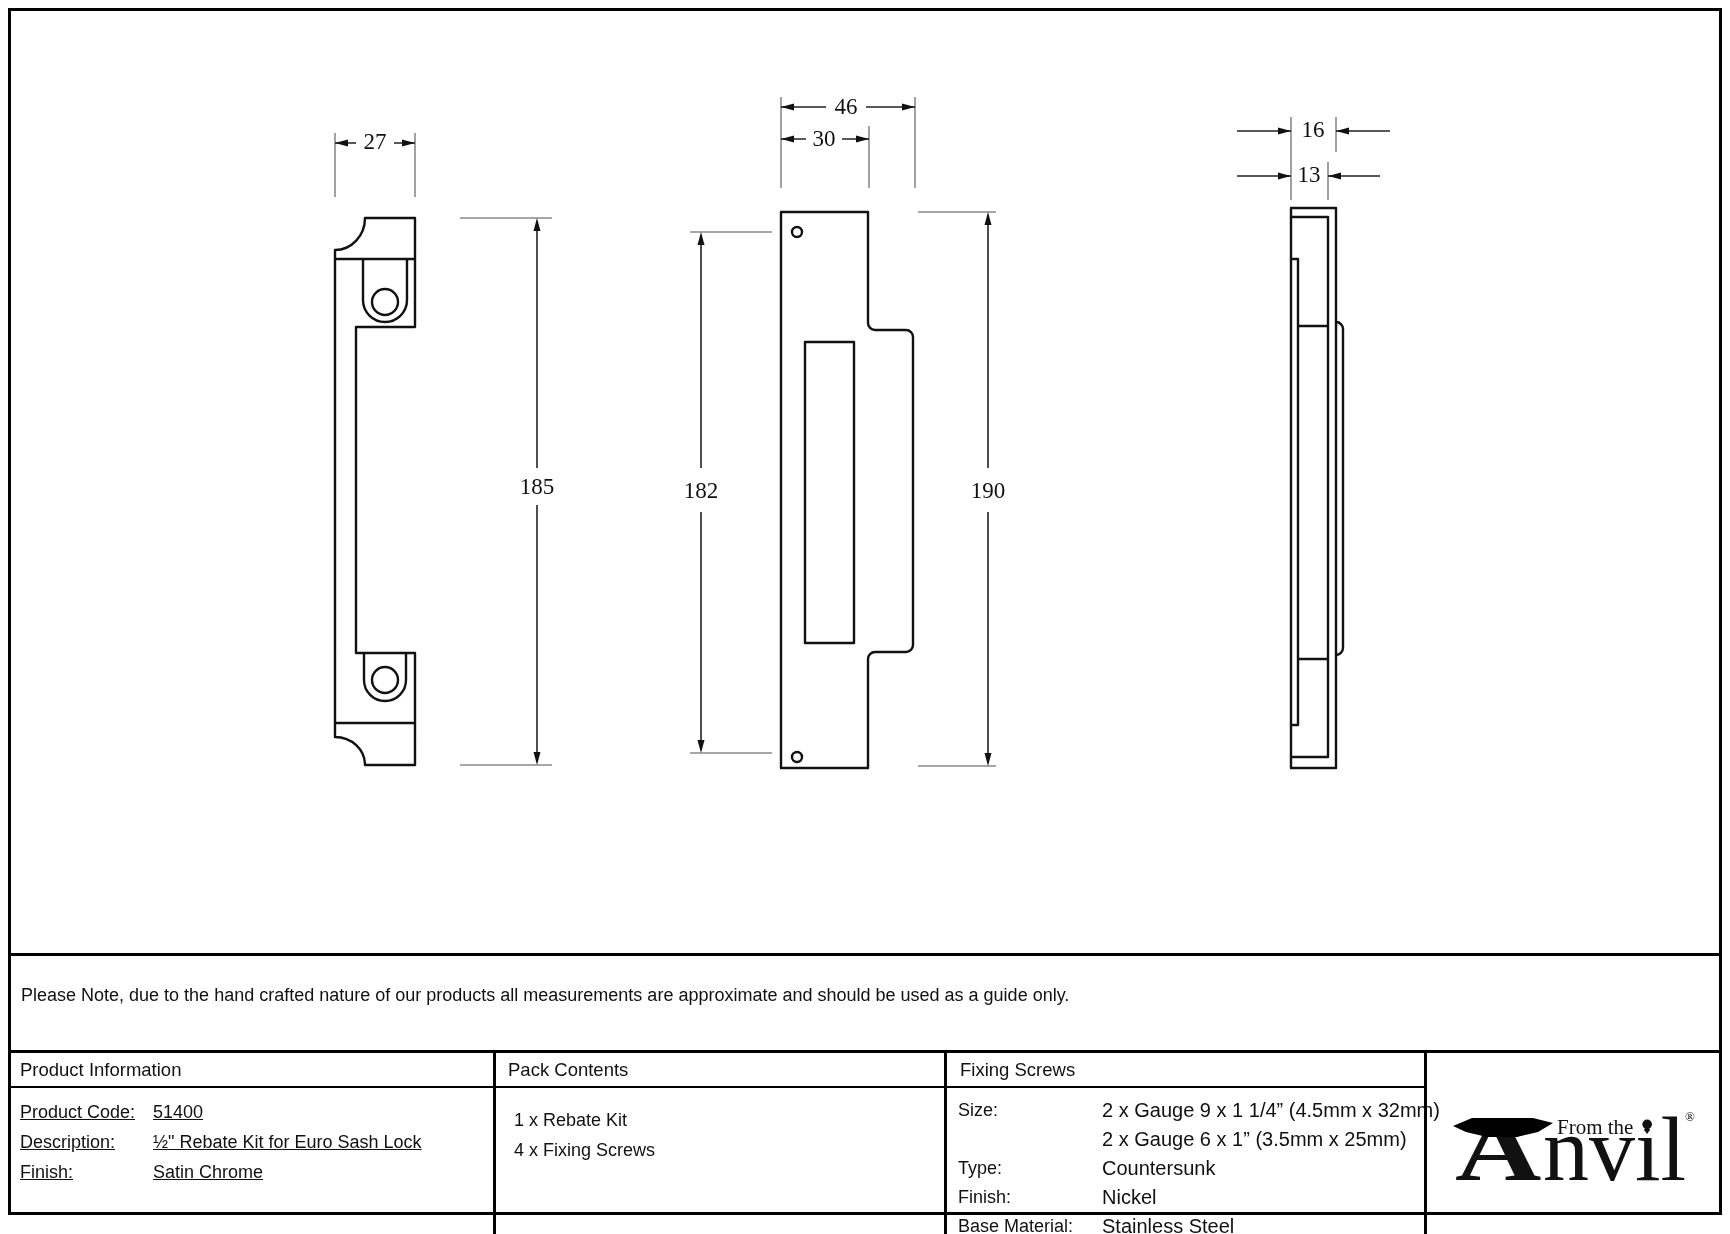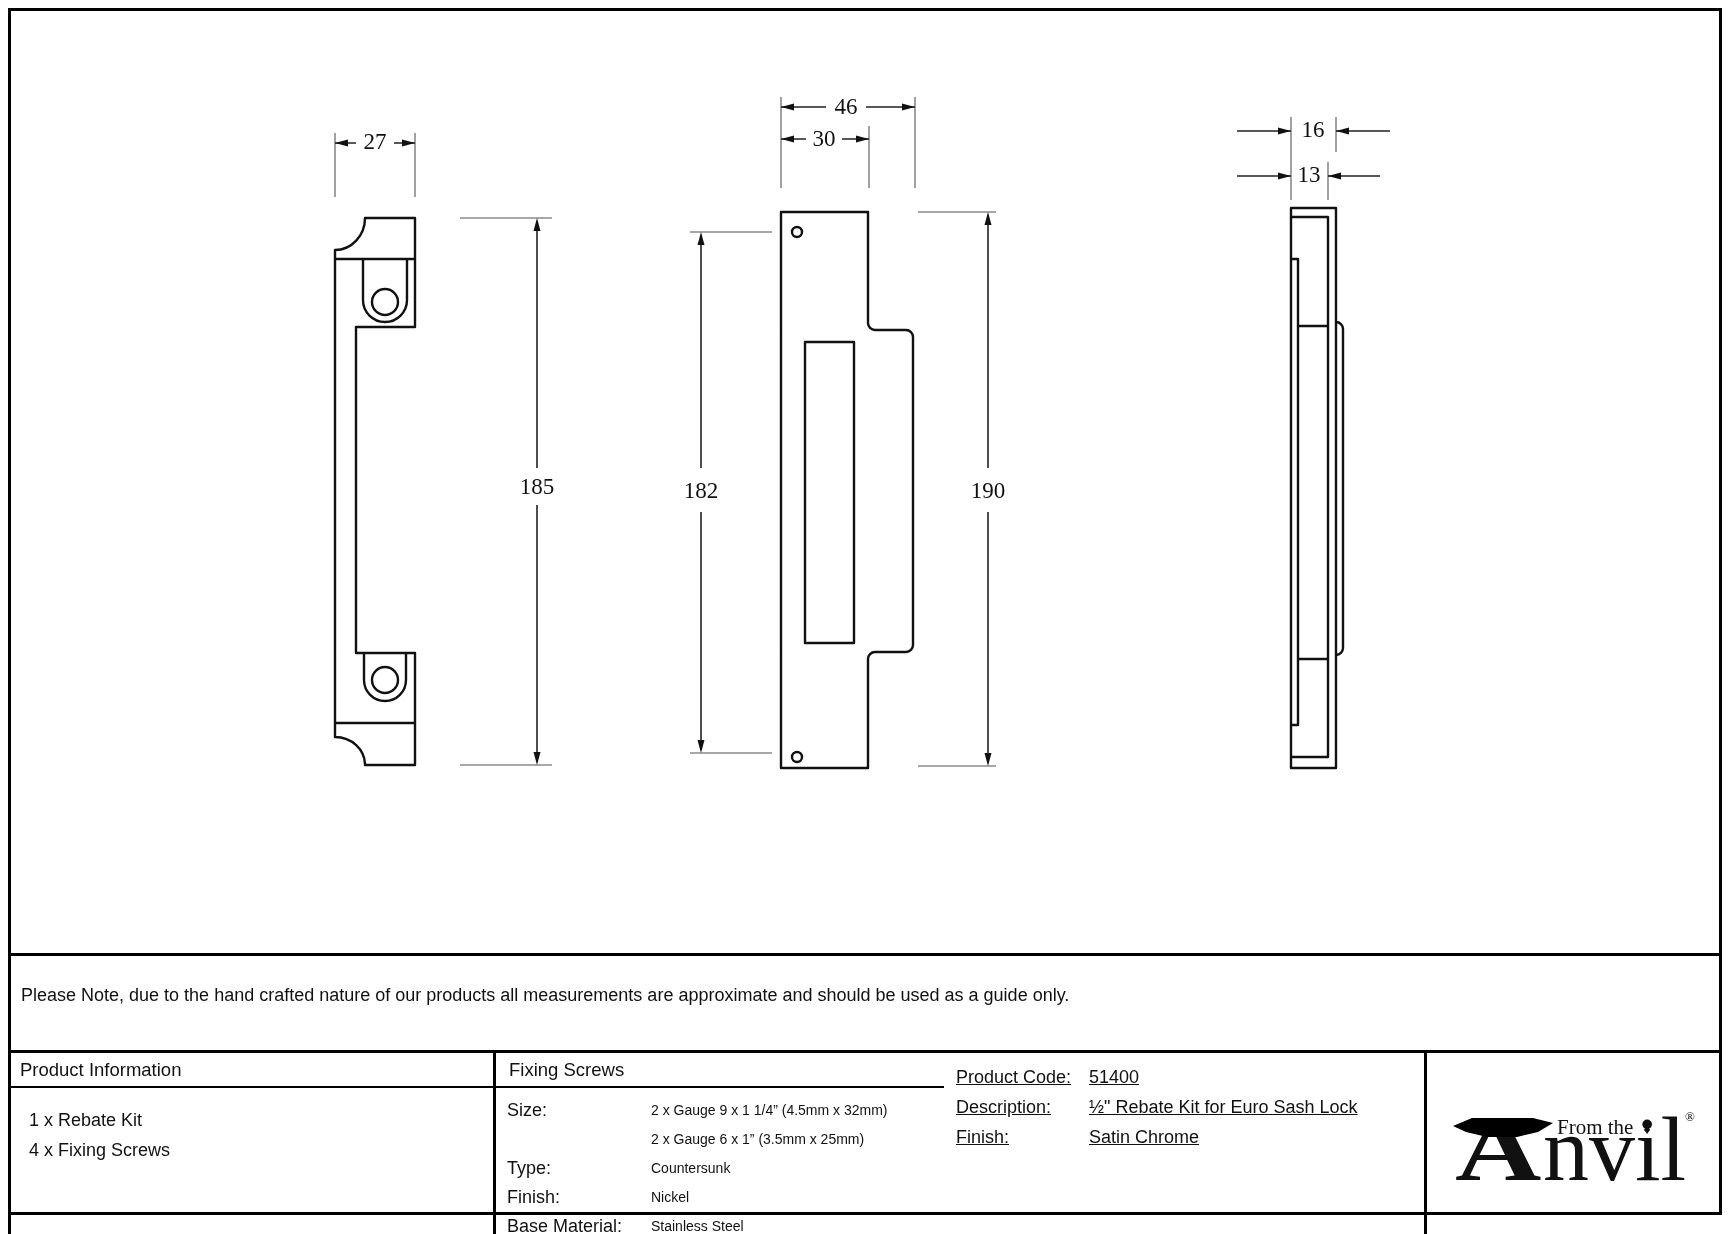--- a/index.html
+++ b/index.html
@@ -27,21 +27,21 @@
   .td{font-size:18px;}
   .td .row{display:flex;}
   .pi{padding:9px 0 0 12px;}
   .pi .row{height:30px;line-height:30px;text-decoration:underline;}
   .pi .lbl{width:133px;flex:none;}
   .pc{padding:17px 0 0 18px;}
   .pc .row{height:30px;line-height:30px;}
   .fs{padding:8px 0 0 11px;}
   .fs .row{height:29px;line-height:29px;white-space:nowrap;}
   .fs .lbl{width:144px;flex:none;}
-  .fs .val{font-size:14px;}
+  .fs .val{font-size:20px;}
   .th.fsh{padding-left:13px;}
   
   .logo-cell{position:relative;}
   .logo-box{position:absolute;left:32px;top:62px;width:240px;height:84px;}
   .logo-A{position:absolute;left:-4px;top:-12px;font:bold 92px "Liberation Serif",serif;
           line-height:1;transform:scaleX(1.3);transform-origin:left top;}
   .anvil-top{position:absolute;left:-6px;top:0px;}
   .logo-nvil{position:absolute;left:84px;top:-12px;font:92px "Liberation Serif",serif;line-height:1;}
   .logo-fromthe{position:absolute;left:98px;top:0px;font:21px "Liberation Serif",serif;
                 white-space:nowrap;}
@@ -109,20 +109,21 @@
       <text class="dim-text" x="1309" y="174" text-anchor="middle" dominant-baseline="central">13</text>
     </g>
   </svg>
 
   <div class="note-bar">
     <span>Please Note, due to the hand crafted nature of our products all measurements are approximate and should be used as a guide only.</span>
   </div>
 
   <div class="spec-table">
     <div class="th">Product Information</div>
+    <div class="th bl">Pack Contents</div>
     <div class="th bl fsh">Fixing Screws</div>
 
     <div class="logo-cell bl" style="grid-column:4;grid-row:1 / span 2;">
       <div class="logo-box">
         <span class="logo-A">A</span>
         <svg class="anvil-top" width="100" height="22" viewBox="0 0 100 22">
           <polygon fill="#000" points="0,11 19,3 80,3 100,8 85,17 64,22 34,22 13,17"></polygon>
         </svg>
         <span class="logo-nvil">nvil</span>
         <span class="logo-fromthe">

